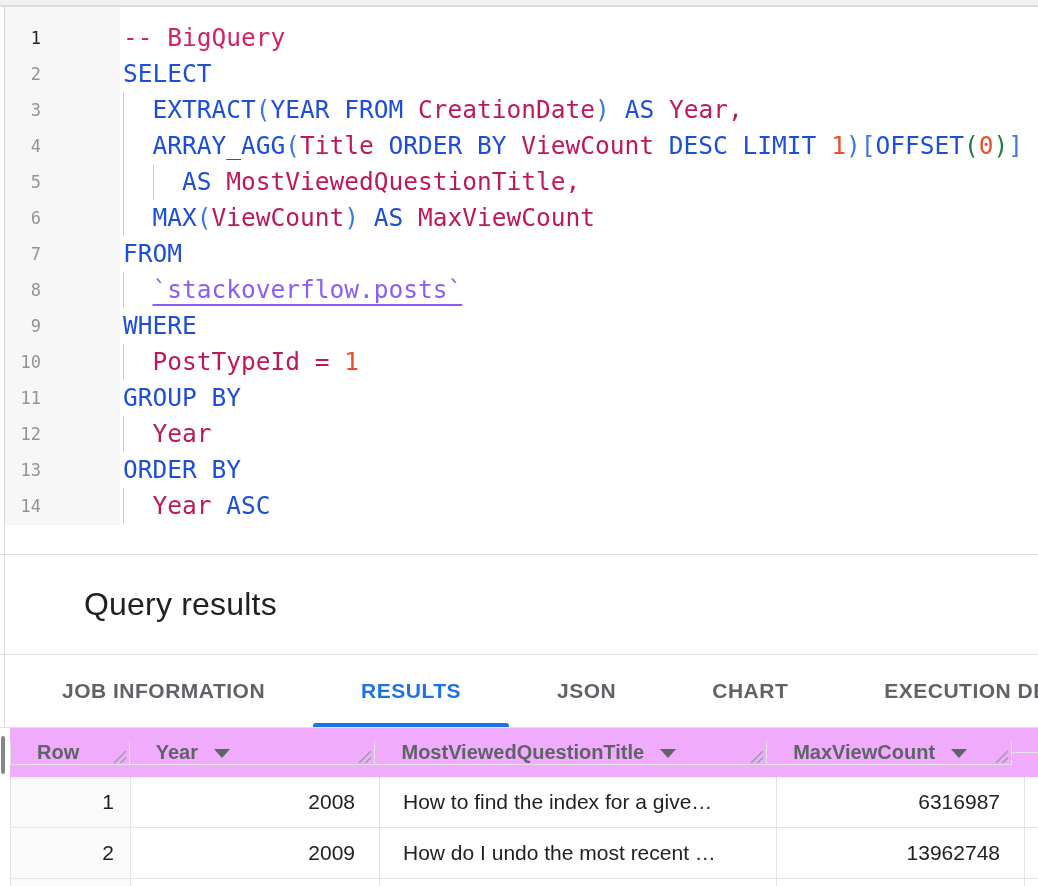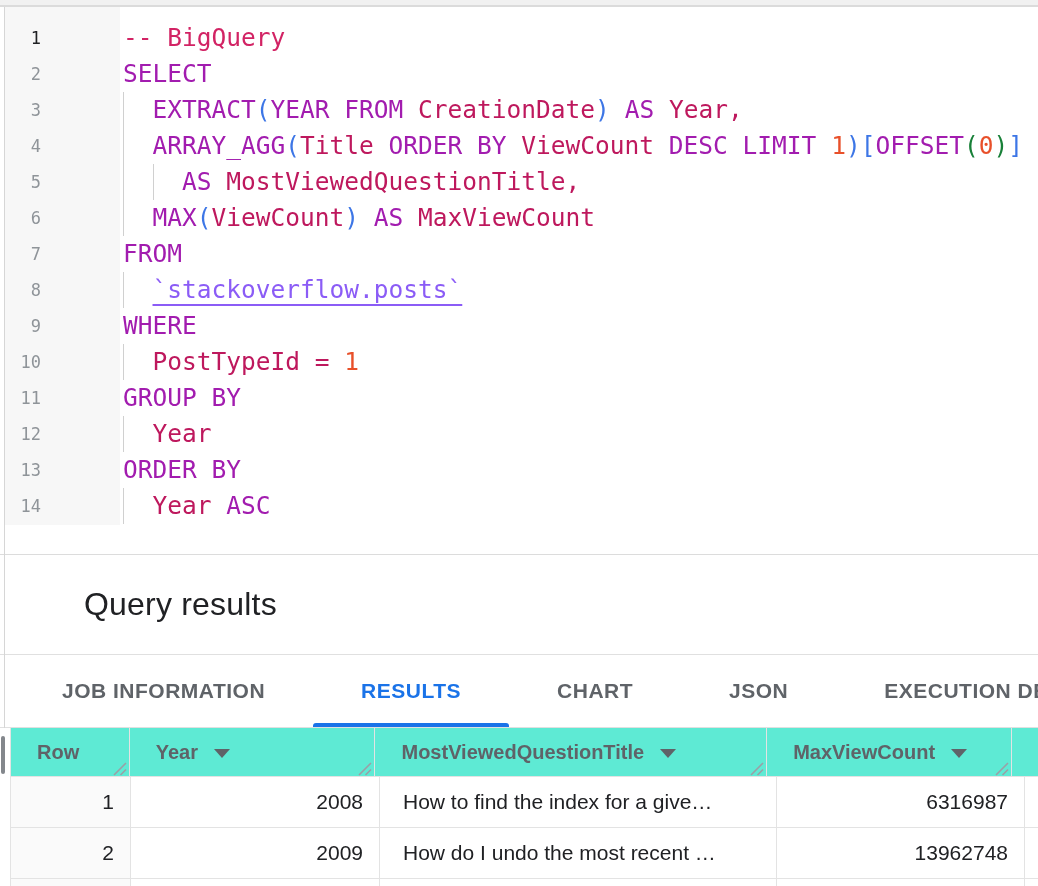--- a/index.html
+++ b/index.html
@@ -17,21 +17,21 @@
   .editor{position:relative;height:547px;border-bottom:1px solid #DCDCDC;background:#fff;}
   .gutter{position:absolute;left:5px;top:0;width:115px;height:518px;background:#F7F7F7;
           box-sizing:border-box;padding-top:13px;font-family:"DejaVu Sans Mono",monospace;
           font-size:17px;color:#8F9499;}
   .ln{height:36px;line-height:36px;width:36px;text-align:right;}
   .ln-active{color:#202124;}
   .code{position:absolute;left:123px;top:0;right:0;height:100%;box-sizing:border-box;padding-top:13px;
         font-family:"DejaVu Sans Mono",monospace;font-size:24.5px;line-height:36px;
         white-space:pre;overflow:hidden;}
   .code-line{height:36px;}
-  .tk-kw{color:#a21caf;}
+  .tk-kw{color:#1d4ed8;}
   .tk-pln{color:#be185d;}
   .tk-com{color:#D22364;}
   .tk-num{color:#E8502A;}
   .tk-b1{color:#3D76E6;}
   .tk-b2{color:#188038;}
   .tk-tbl{color:#8b5cf6;text-decoration:underline;text-decoration-thickness:2px;text-underline-offset:6px;}
   .tk-ind{display:inline-block;box-sizing:border-box;width:2ch;height:36px;vertical-align:top;
           border-left:1px solid #D0D0D0;}
 
   
@@ -50,36 +50,36 @@
   .table-wrap{margin-left:10px;font-size:21px;}
   .trow{display:flex;}
   .cell{box-sizing:border-box;border-right:1px solid #E3E3E3;display:flex;align-items:center;
         overflow:hidden;white-space:nowrap;}
   .cell.first{border-left:1px solid #E3E3E3;}
   .col-0{width:121px;}
   .col-1{width:249px;}
   .col-2{width:397px;}
   .col-3{width:248px;}
   .col-fill{flex:1;border-right:none;}
-  .thead{height:49px;background:#5eead4;}
+  .thead{height:49px;background:#f0abfc;align-items:center;}
   .thead .cell{position:relative;border-bottom:1px solid #E3E3E3;padding-left:26px;
                font-weight:700;font-size:20px;color:#5F6368;}
   .sort-arrow{width:0;height:0;border-left:8px solid transparent;border-right:8px solid transparent;
               border-top:9px solid #5F6368;margin-left:16px;margin-top:3px;}
   .resize-handle{position:absolute;right:2px;bottom:2px;width:16px;height:16px;}
   .tbodyrow{height:51px;}
   .tbodyrow .cell{border-bottom:1px solid #E3E3E3;background:#fff;color:#202124;}
   .tbodyrow .cell.rownum{background:#FAFAFA;}
   .row-sliver{height:10px;}
   .row-sliver .cell{border-bottom:none;background:#fff;}
   .row-sliver .cell.rownum{background:#FAFAFA;}
   .al-right{justify-content:flex-end;}
   .al-left{justify-content:flex-start;}
   .pad-r16{padding-right:16px;}
-  .pad-r24{padding-right:16px;}
+  .pad-r24{padding-right:24px;}
   .pad-l23{padding-left:23px;}
 </style>
 </head>
 <body>
 
 <div class="screen">
 
   <div class="top-strip"></div>
 
   <div class="editor">
@@ -108,24 +108,24 @@
 
   <div class="tabbar" id="tabbar">
       <div class="tab">
         <span>JOB INFORMATION</span>
       </div>
       <div class="tab tab-active">
         <span>RESULTS</span>
         <div class="tab-underline" style="background: rgb(26, 115, 232);"></div>
       </div>
       <div class="tab">
-        <span>CHART</span>
+        <span>JSON</span>
       </div>
       <div class="tab">
-        <span>JSON</span>
+        <span>CHART</span>
       </div>
       <div class="tab">
         <span>EXECUTION DETAILS</span>
       </div>
     </div>
 
   <div class="table-wrap">
     <div class="trow thead" id="thead">
         <div class="cell col-0 first">
           <span>Row</span>

